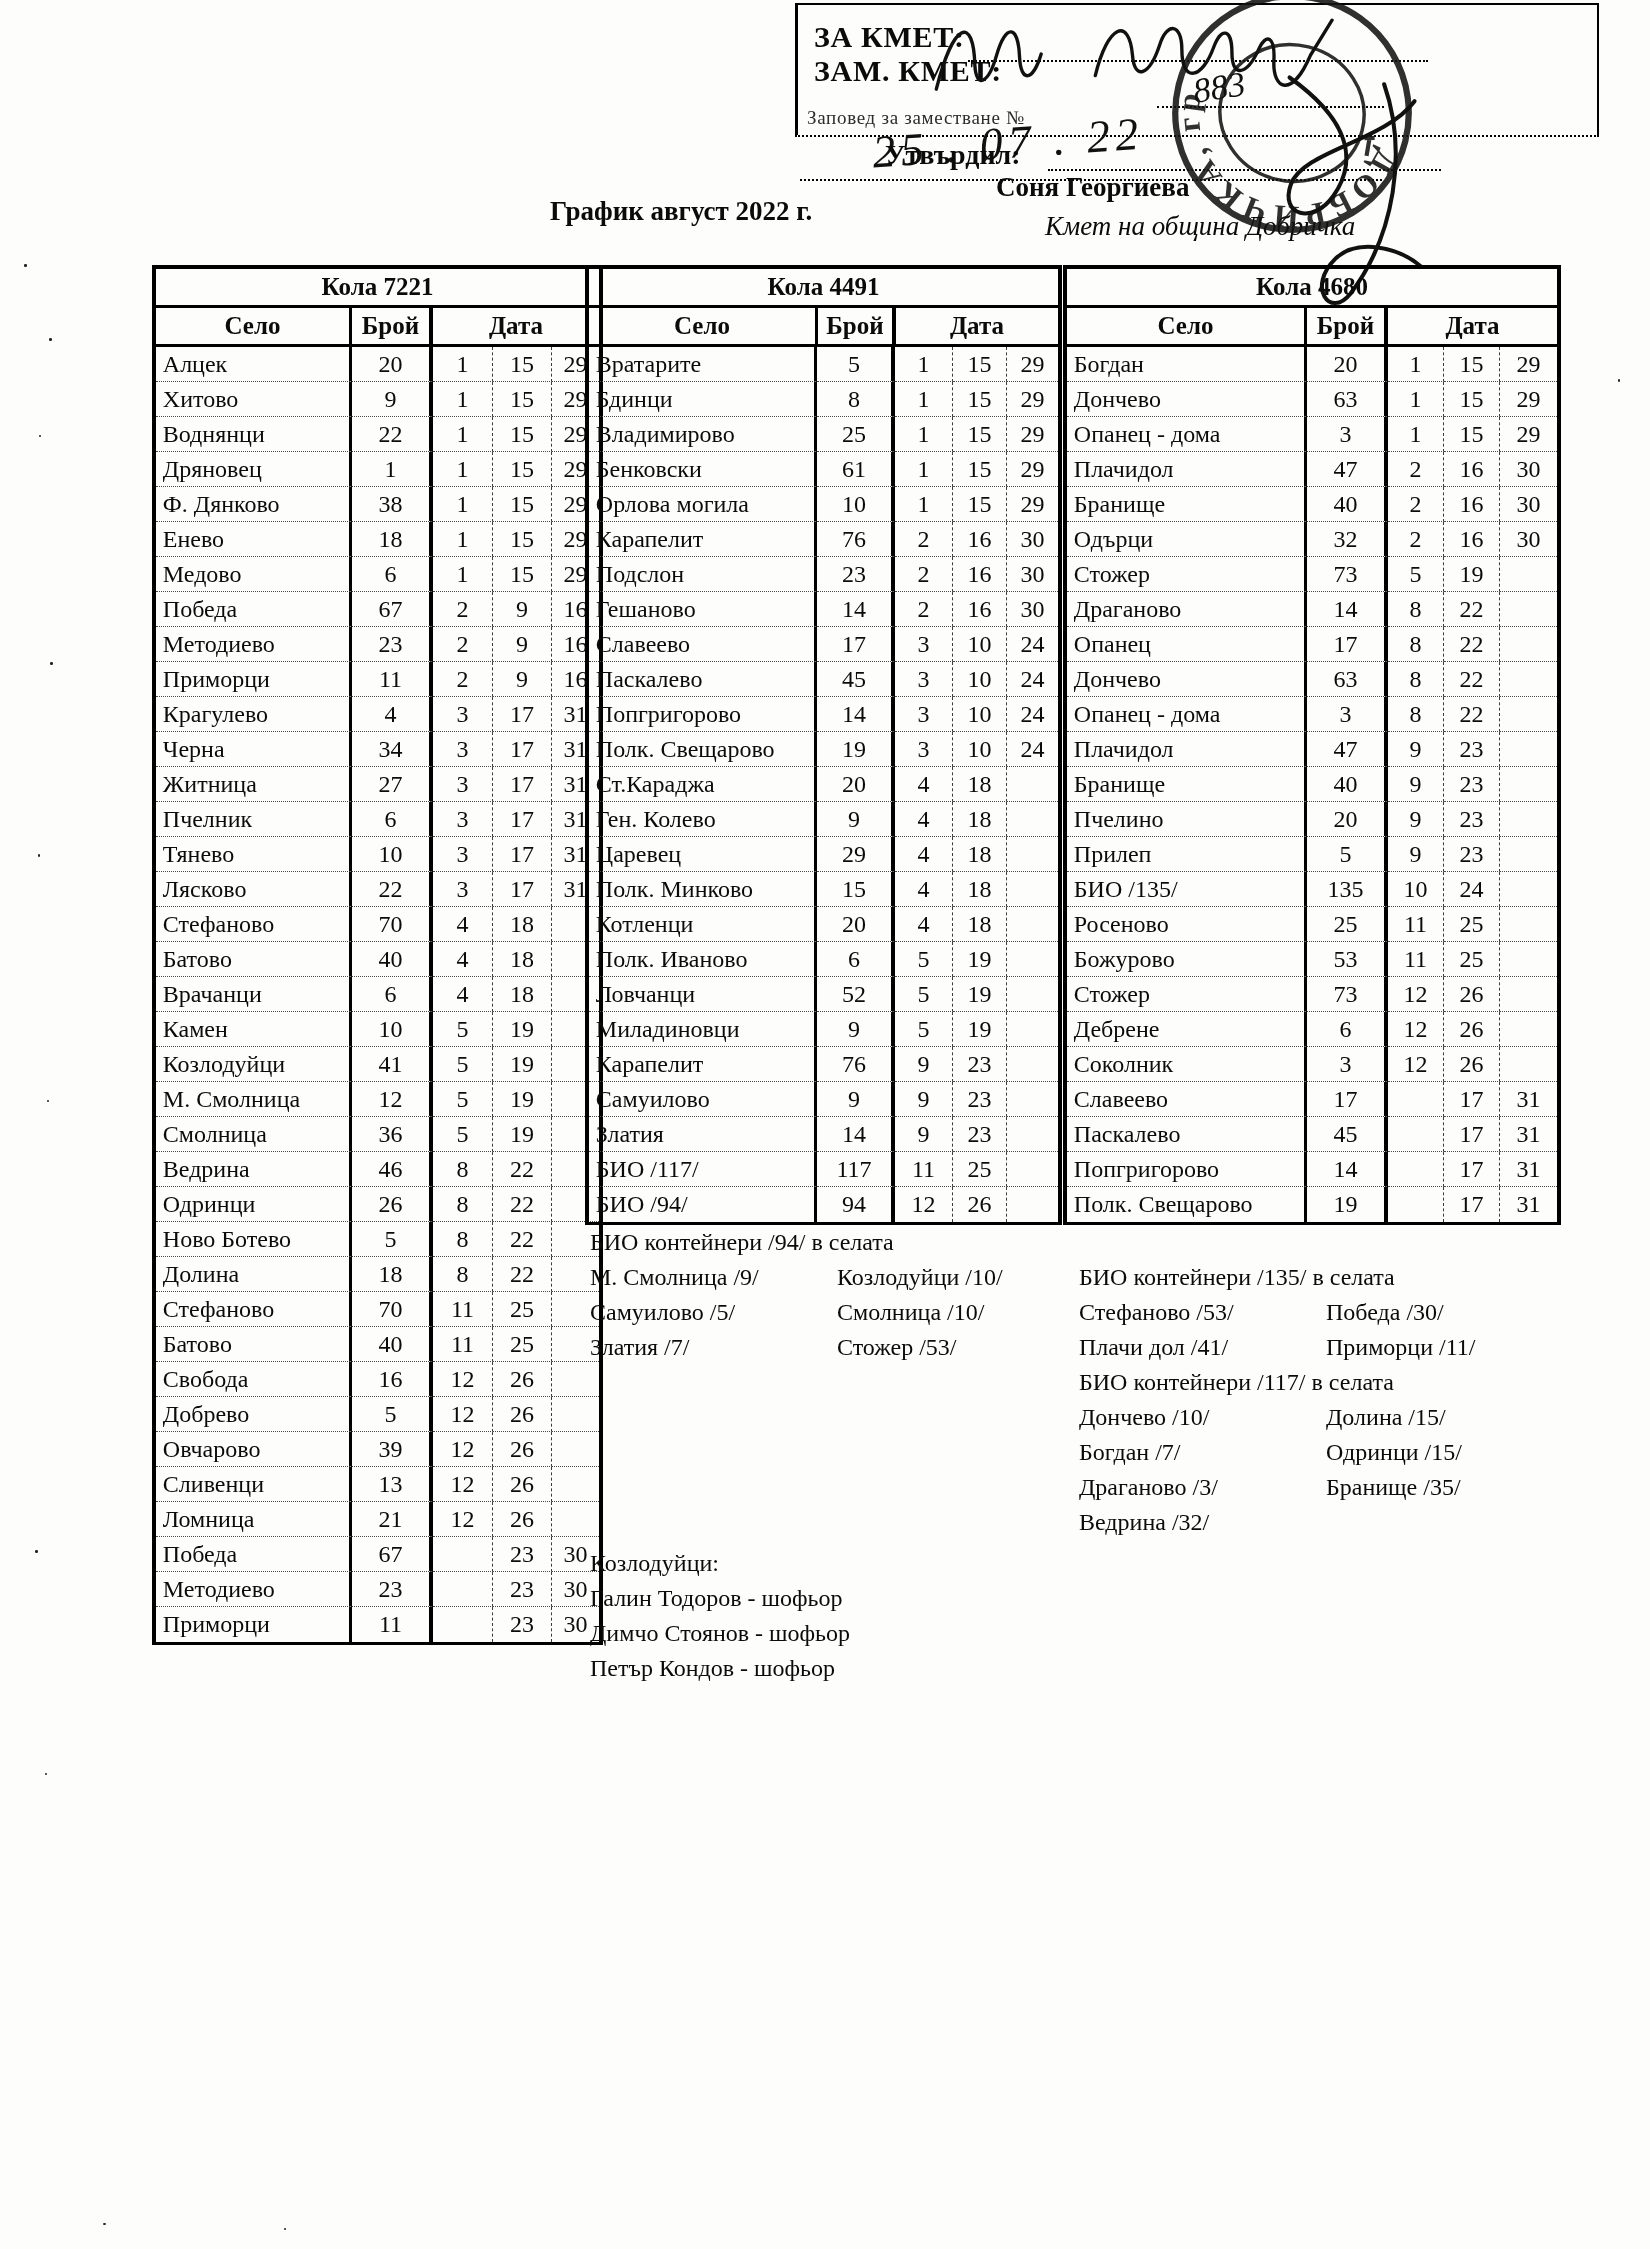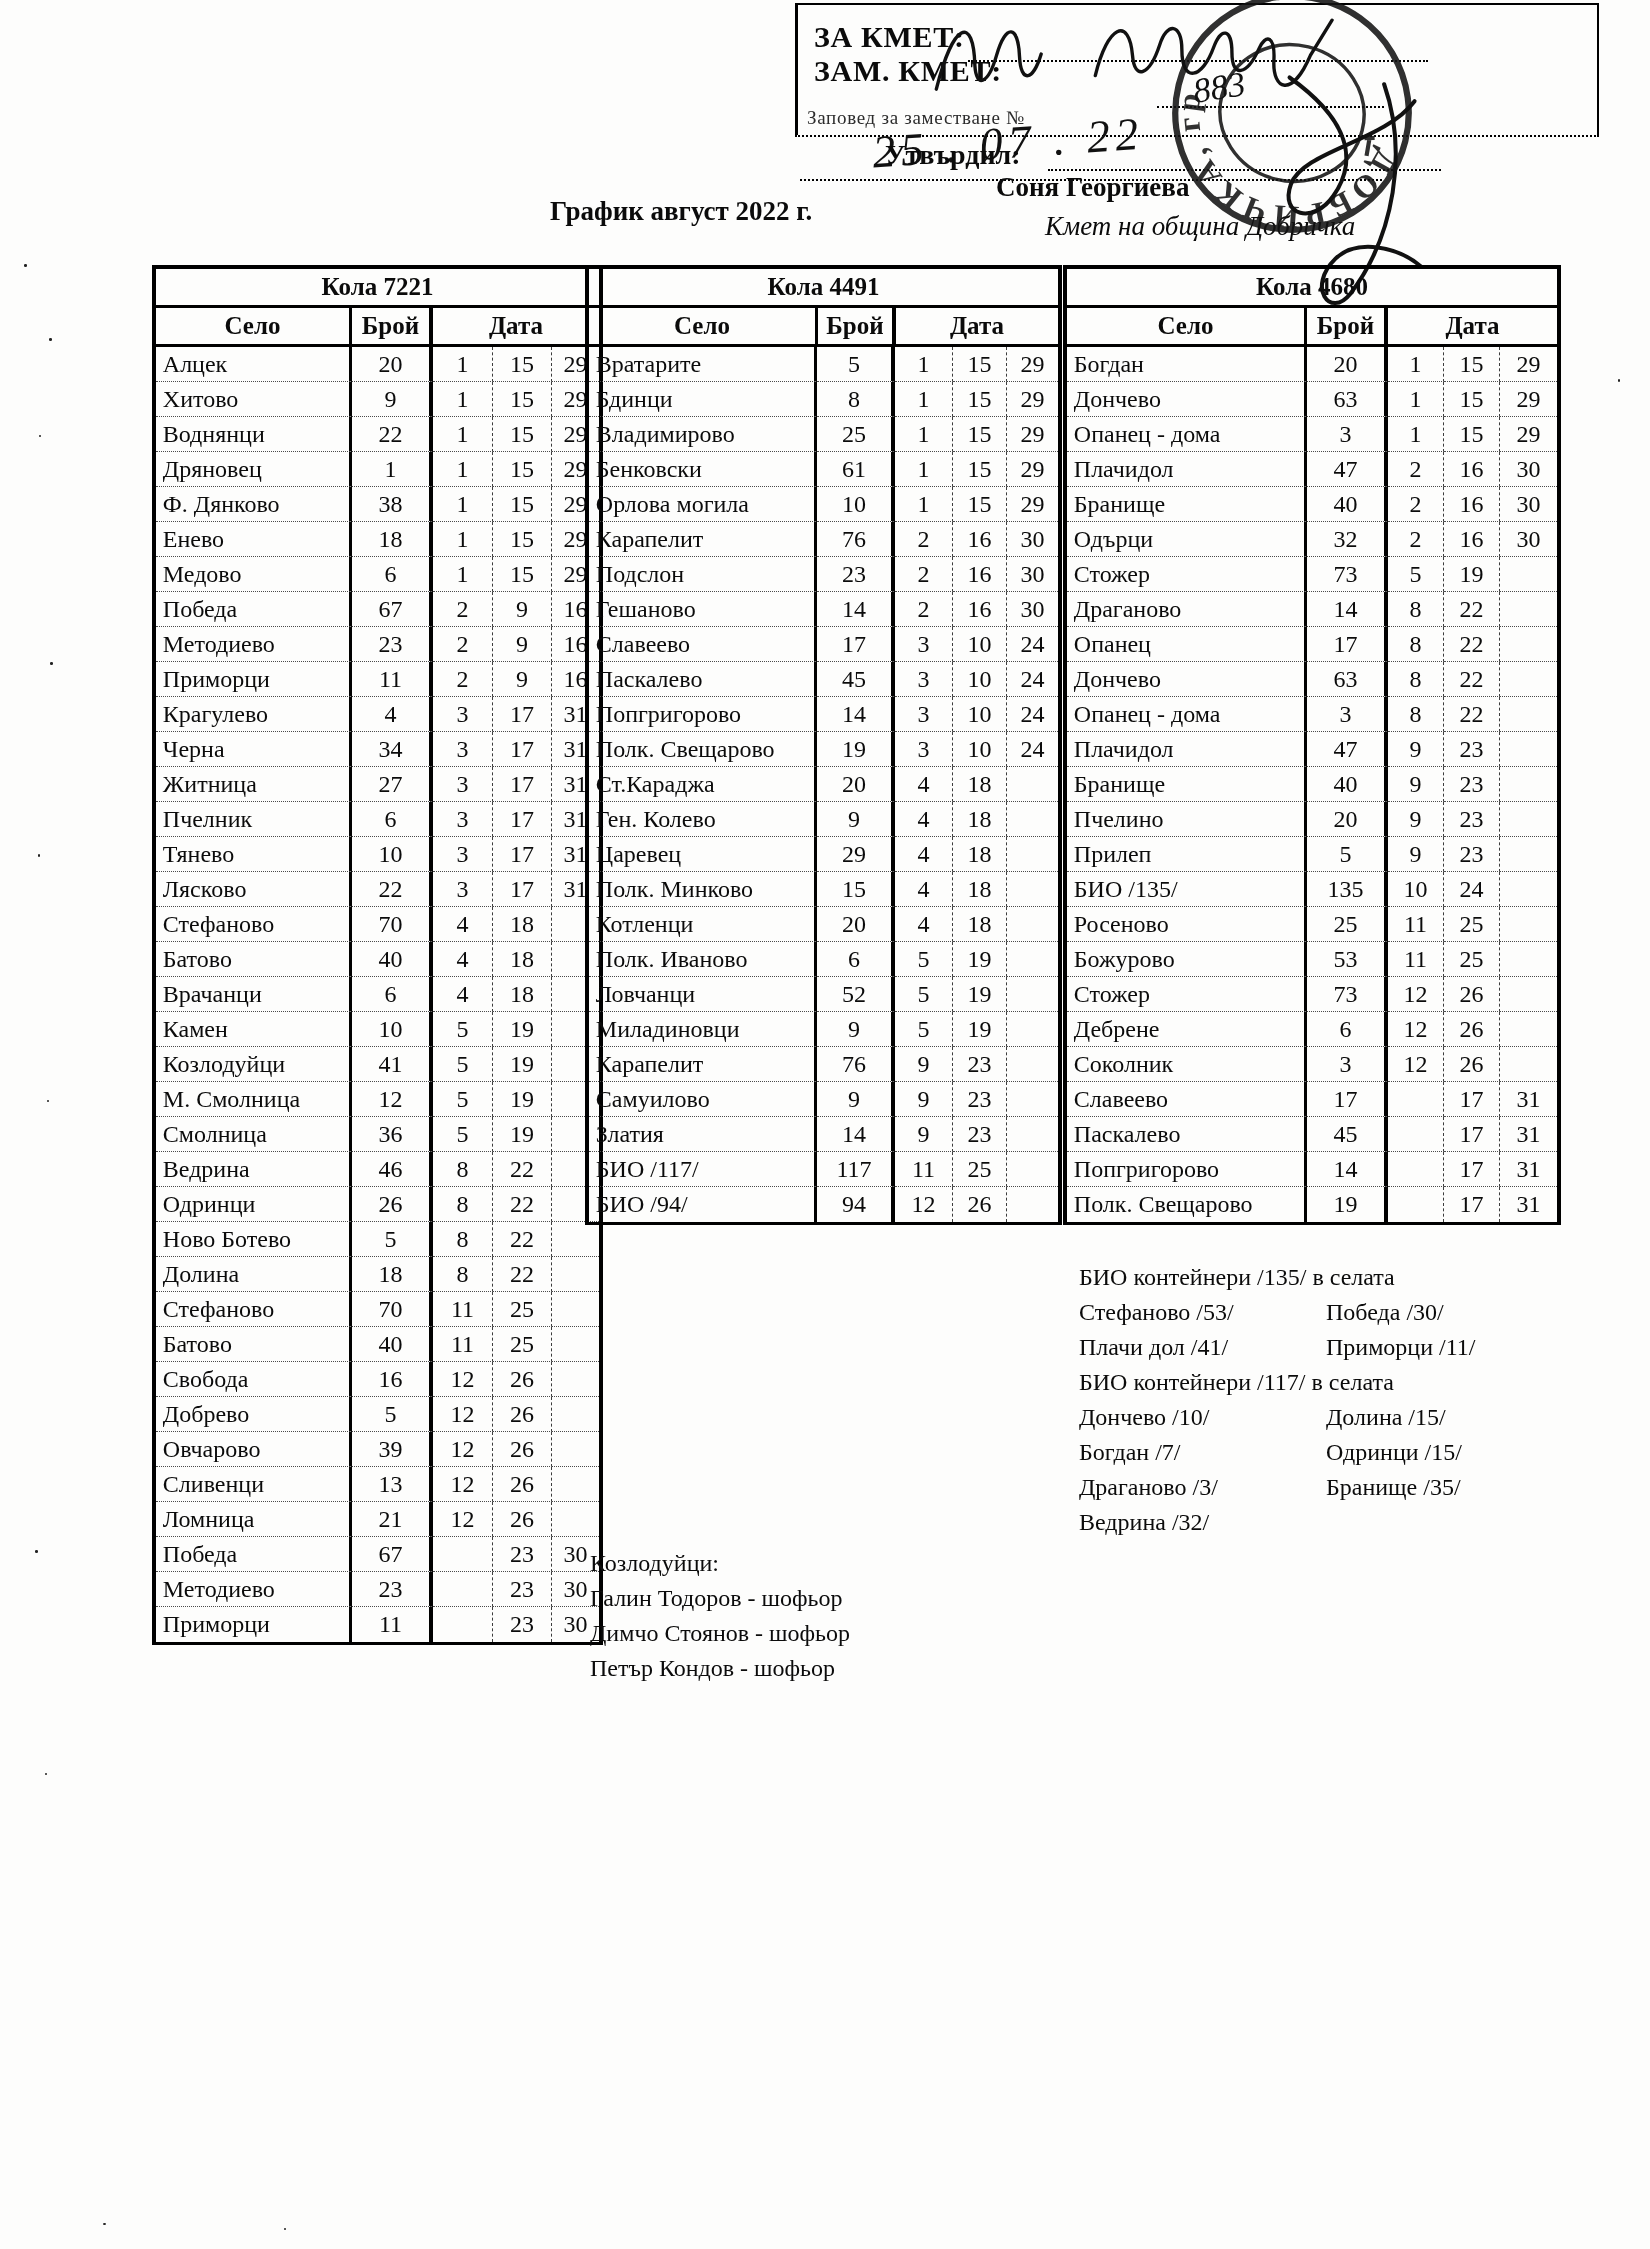--- a/index.html
+++ b/index.html
@@ -743,20 +743,37 @@
         <div class="trow">
           <div class="cell c0">Полк. Свещарово</div>
           <div class="cell c1">19</div>
           <div class="cell c2"></div>
           <div class="cell c3">17</div>
           <div class="cell c4">31</div>
         </div>
       </div>
   </div>
 
+  <div class="abs notes n2">
+    <div>БИО контейнери /94/ в селата</div>
+    <div>
+        <div class="pair">
+          <div class="pc1">М. Смолница /9/</div>
+          <div class="pc2">Козлодуйци /10/</div>
+        </div>
+        <div class="pair">
+          <div class="pc1">Самуилово /5/</div>
+          <div class="pc2">Смолница /10/</div>
+        </div>
+        <div class="pair">
+          <div class="pc1">Златия /7/</div>
+          <div class="pc2">Стожер /53/</div>
+        </div>
+      </div>
+  </div>
 
   <div class="abs notes n3">
     <div>БИО контейнери /135/ в селата</div>
     <div>
         <div class="pair">
           <div class="pc1">Стефаново /53/</div>
           <div class="pc2">Победа /30/</div>
         </div>
         <div class="pair">
           <div class="pc1">Плачи дол /41/</div>

